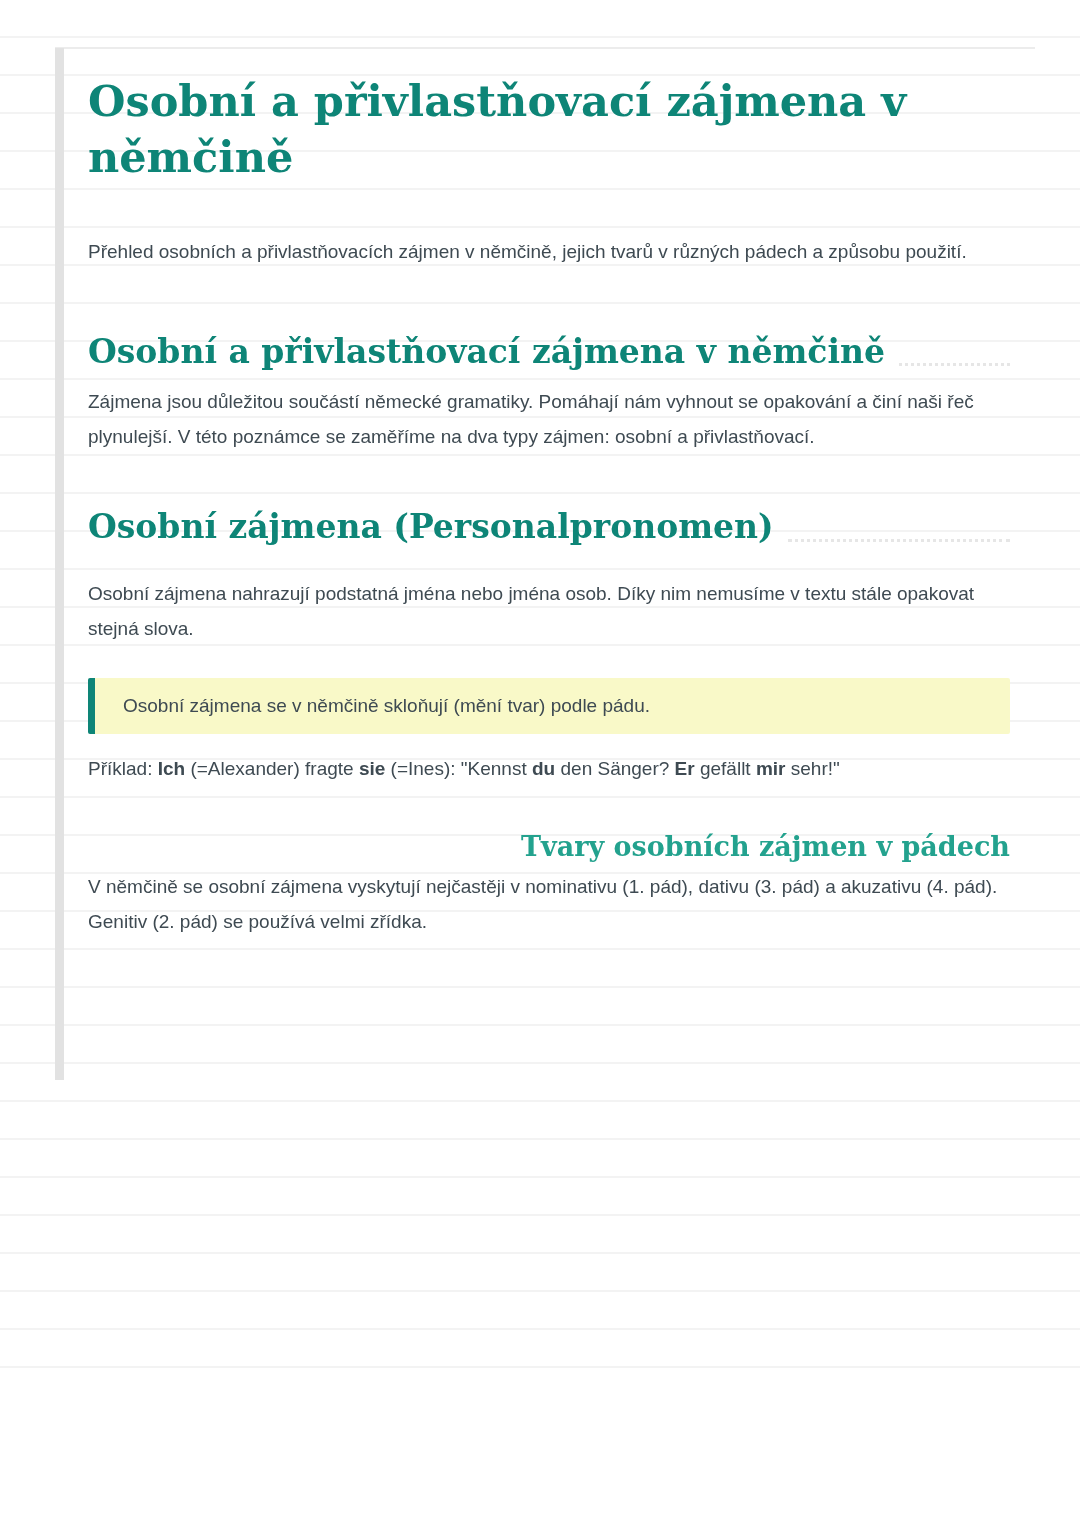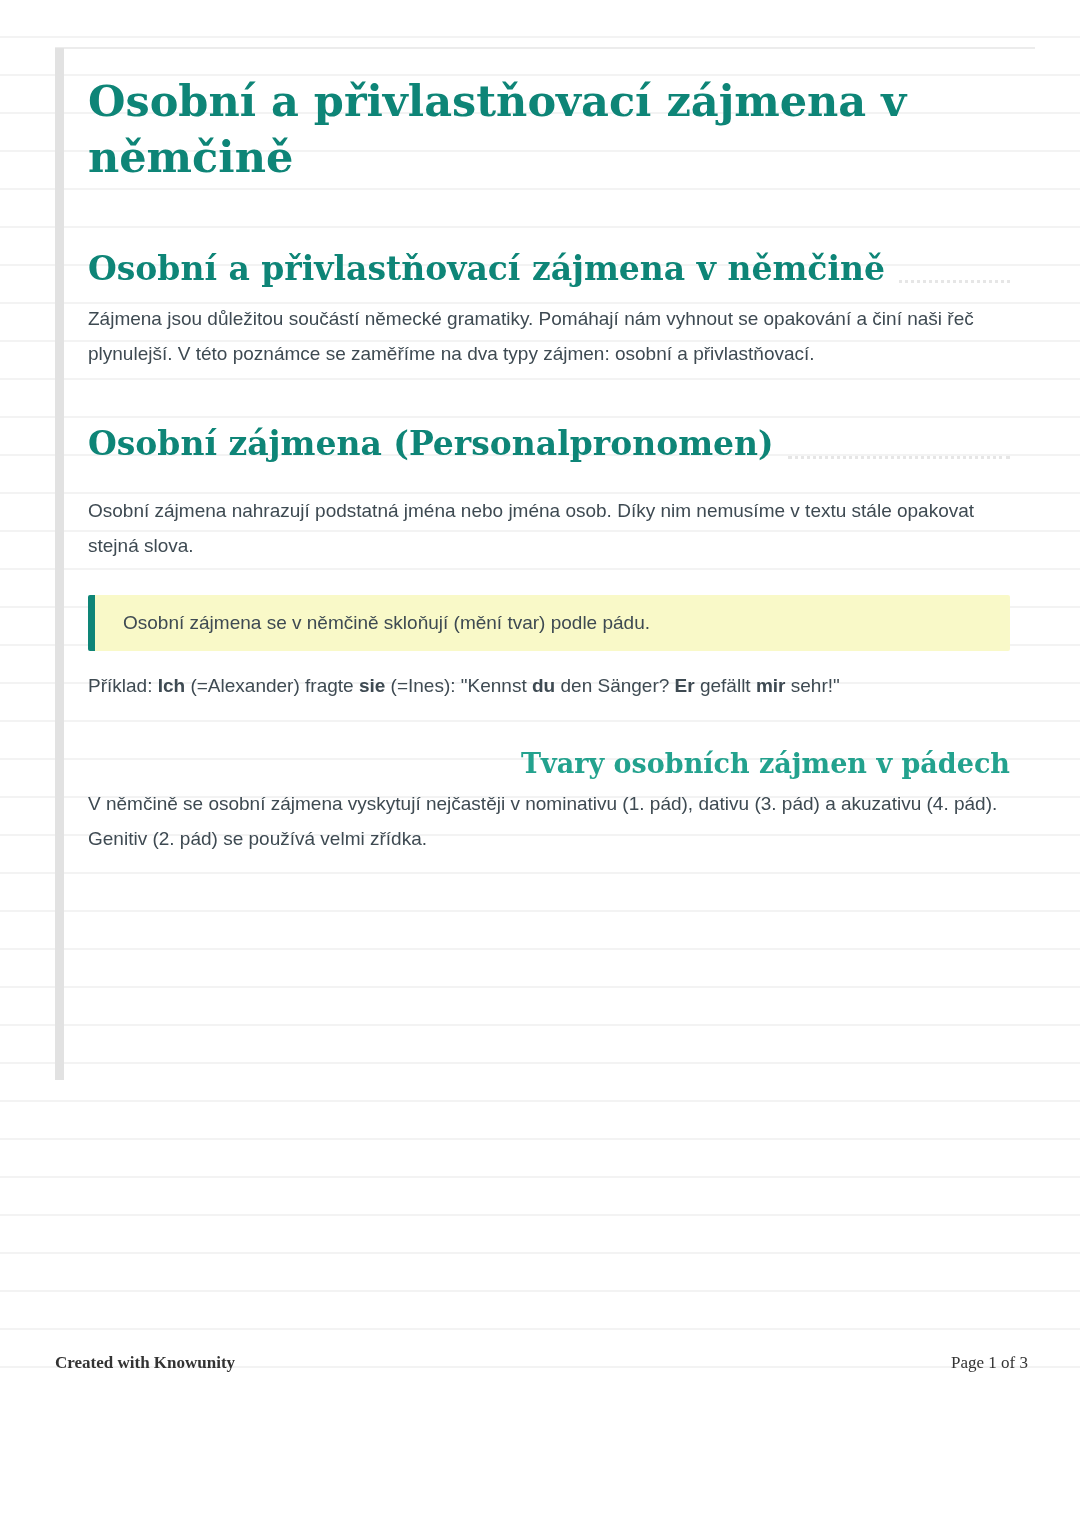--- a/index.html
+++ b/index.html
@@ -138,20 +138,21 @@
 <body>
 
 <div class="page">
   <div class="top-hairline"></div>
   <div class="left-rule"></div>
 
   <div class="content">
 
     <h1>Osobní a přivlastňovací zájmena v němčině</h1>
 
+    <p class="body-text intro">Přehled osobních a přivlastňovacích zájmen v němčině, jejich tvarů v různých pádech a způsobu použití.</p>
 
     <h2 class="s1-heading">
         <span class="h-text">Osobní a přivlastňovací zájmena v němčině</span>
       </h2>
 
     <p class="body-text s1-body">Zájmena jsou důležitou součástí německé gramatiky. Pomáhají nám vyhnout se opakování a činí naši řeč plynulejší. V této poznámce se zaměříme na dva typy zájmen: osobní a přivlastňovací.</p>
 
     <h2 class="s2-heading">
         <span class="h-text">Osobní zájmena (Personalpronomen)</span>
       </h2>
@@ -163,17 +164,13 @@
     </div>
 
     <p class="example"><span>Příklad: </span><strong>Ich</strong><span> (=Alexander) fragte </span><strong>sie</strong><span> (=Ines): "Kennst </span><strong>du</strong><span> den Sänger? </span><strong>Er</strong><span> gefällt </span><strong>mir</strong><span> sehr!"</span></p>
 
     <h3 class="sub-heading">Tvary osobních zájmen v pádech</h3>
 
     <p class="body-text sub-body">V němčině se osobní zájmena vyskytují nejčastěji v nominativu (1. pád), dativu (3. pád) a akuzativu (4. pád). Genitiv (2. pád) se používá velmi zřídka.</p>
 
   </div>
 
-  <div class="footer">
-    <span class="footer-left">Created with Knowunity</span>
-    <span class="footer-right">Page 1 of 3</span>
-  </div>
 </div>
 
 </body></html>

